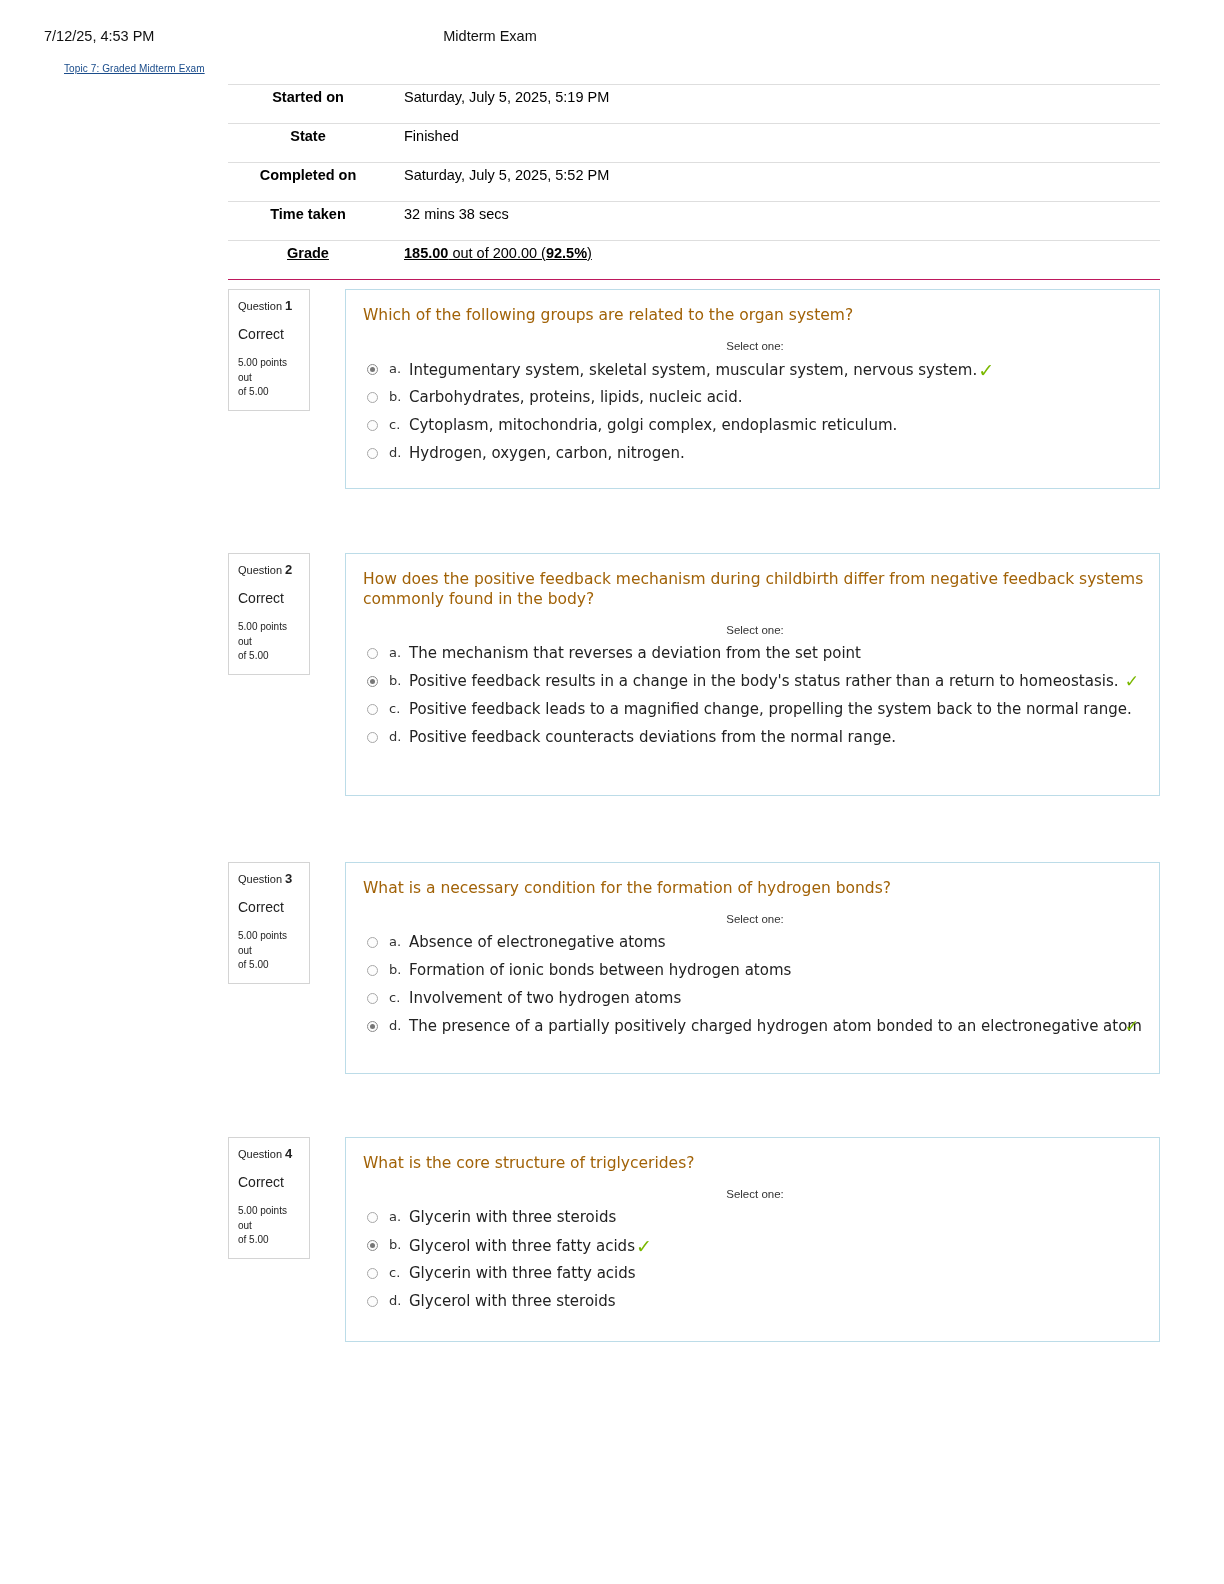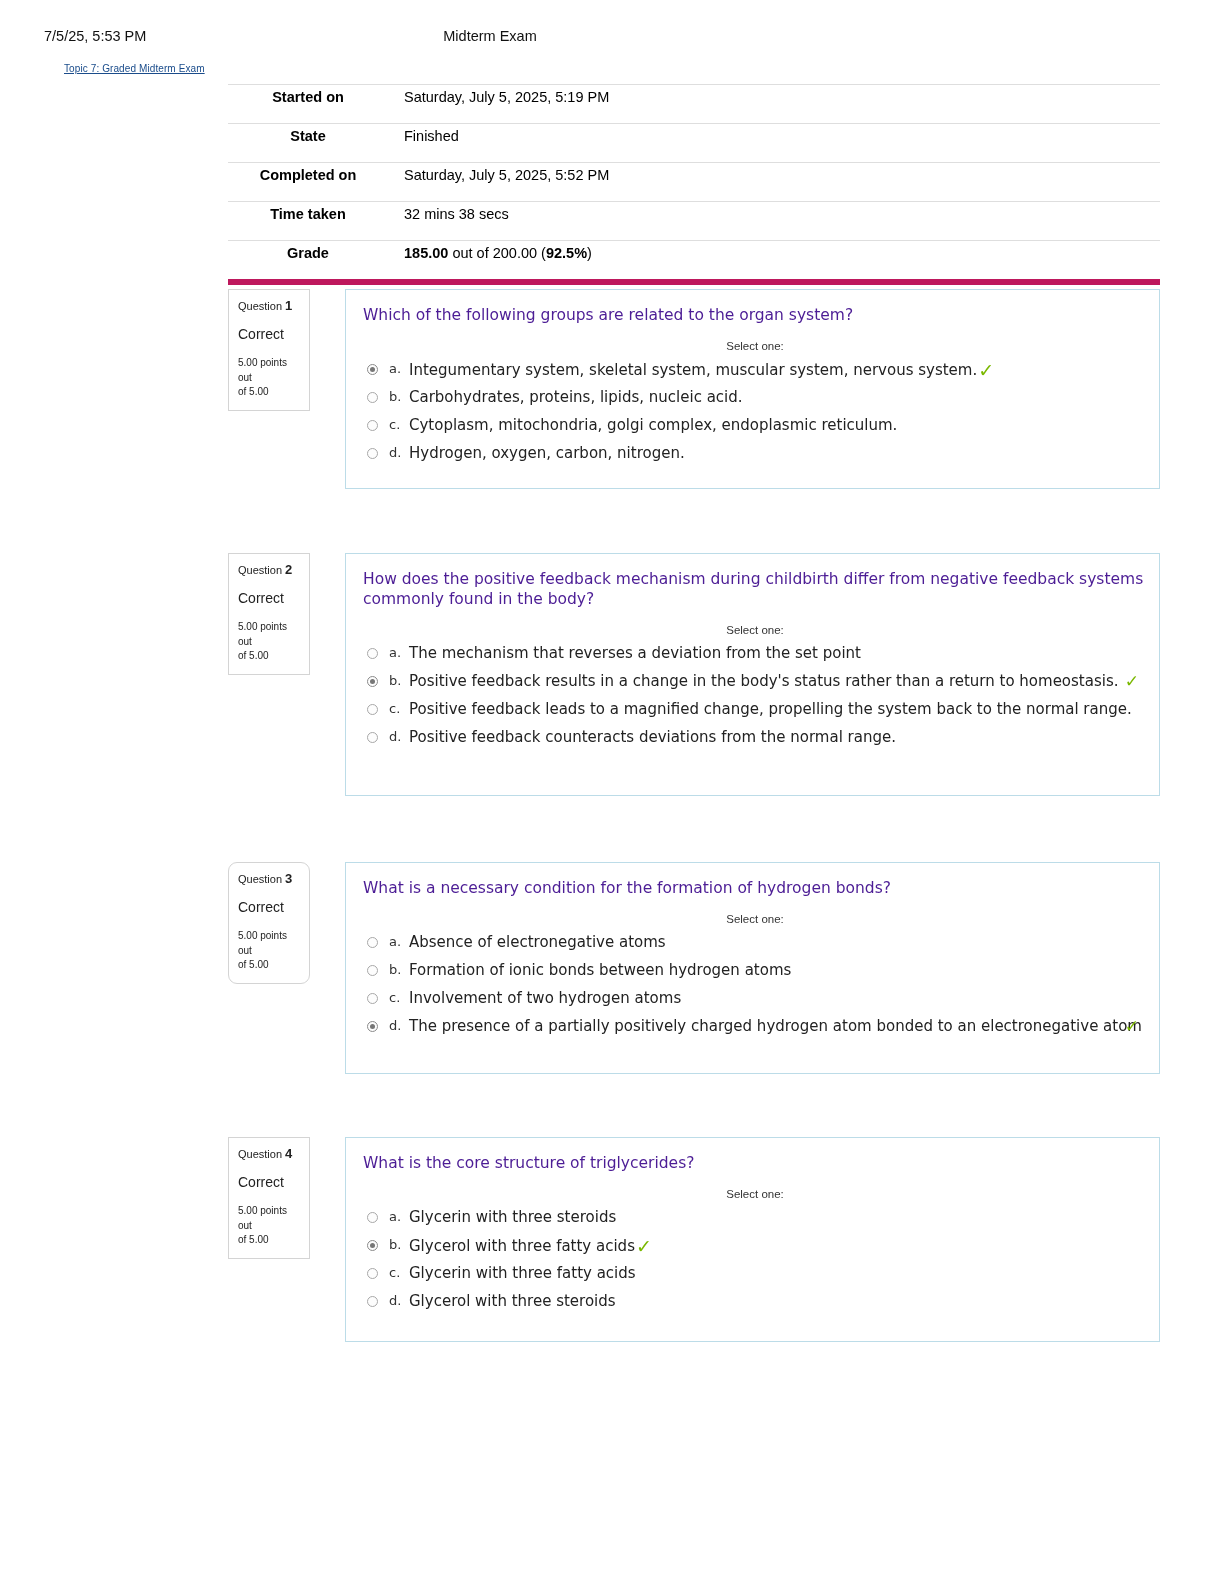--- a/index.html
+++ b/index.html
@@ -59,21 +59,22 @@
     left: 228px;
     width: 932px;
     border-collapse: collapse;
     font-family: "Liberation Sans", sans-serif;
     font-size: 14.5px;
   }
   .summary tr {
     border-top: 1px solid #dedede;
   }
   .summary tr:last-child {
-    border-bottom: 6px solid #be185d;
+    border-bottom: 1px solid #be185d;
+    text-decoration: underline;
   }
   .summary th {
     width: 160px;
     text-align: center;
     padding: 4px 8px 4px 0;
     font-weight: bold;
     vertical-align: top;
     white-space: nowrap;
   }
   .summary td {
@@ -122,21 +123,21 @@
     left: 345px;
     width: 815px;
     border: 1px solid #bcdce8;
     background: #ffffff;
     box-sizing: border-box;
     padding: 16px 14px 16px 17px;
     font-family: "DejaVu Sans", sans-serif;
   }
   .qtext {
     font-size: 15.5px;
-    color: #4c1d95;
+    color: #a16207;
     line-height: 1.28;
     margin: 0 0 14px 0;
   }
   .selectone {
     font-size: 11.5px;
     color: #333;
     font-family: "Liberation Sans", sans-serif;
     margin: 0 0 7px 2px;
     text-align: center;
   }
@@ -207,21 +208,21 @@
     top: 2px;
     color: #7ab800;
     font-size: 17px;
     line-height: 1;
   }
 </style>
 </head>
 <body>
 
 <div class="print-header">
-  <span class="ph-date">7/5/25, 5:53 PM</span>
+  <span class="ph-date">7/12/25, 4:53 PM</span>
   <span class="ph-title">Midterm Exam</span>
 </div>
 
 <a class="breadcrumb" href="#">Topic 7: Graded Midterm Exam</a>
 
 <table class="summary">
   <tbody>
     <tr>
       <th>Started on</th>
       <td>Saturday, July 5, 2025, 5:19 PM</td>
@@ -313,21 +314,21 @@
           </li>
           <li class="ans">
             <span class="radio"></span>
             <span class="ans-letter">d.</span>
             <span class="ans-text"><span>Positive feedback counteracts deviations from the normal range.</span></span>
           </li>
         </ul>
       </div>
     </div>
     <div class="qwrap" style="top: 862px;">
-      <div class="qinfo" style="min-height: 95px; border-radius: 9px;">
+      <div class="qinfo" style="min-height: 95px;">
         <div class="qnum"><span>Question </span><b>3</b></div>
         <div class="qstate">Correct</div>
         <div class="qpoints">
           <div>5.00 points out</div>
           <div>of 5.00</div>
         </div>
       </div>
       <div class="qbody" style="min-height: 212px;">
         <p class="qtext">What is a necessary condition for the formation of hydrogen bonds?</p>
         <div class="selectone">Select one:</div>

